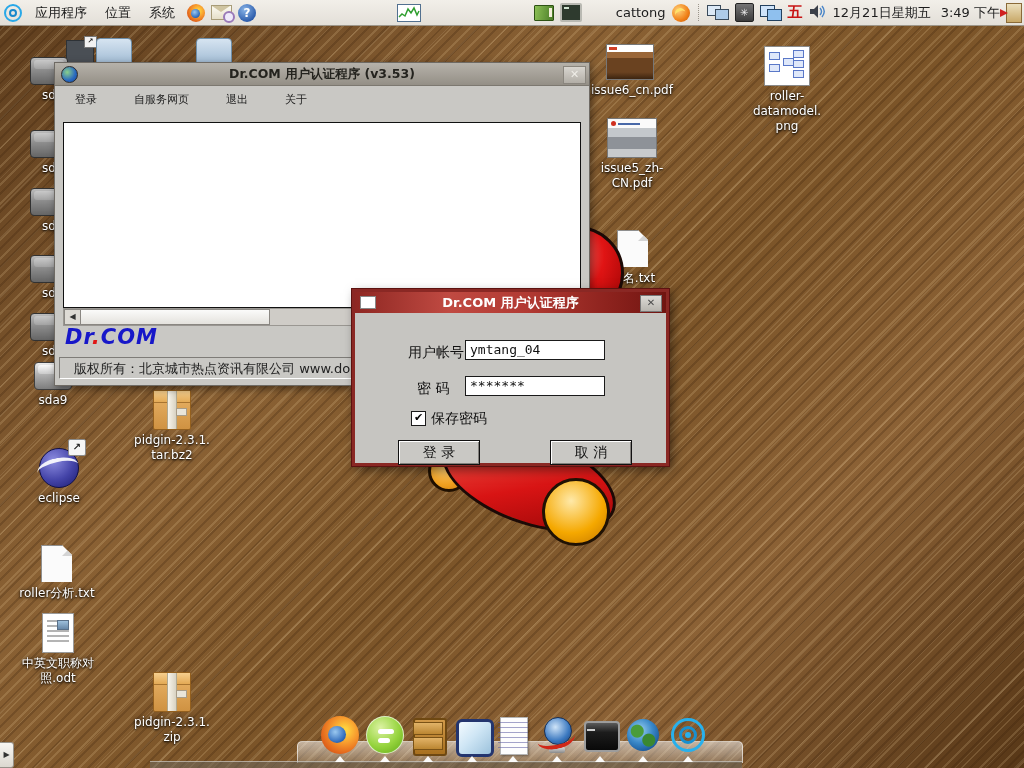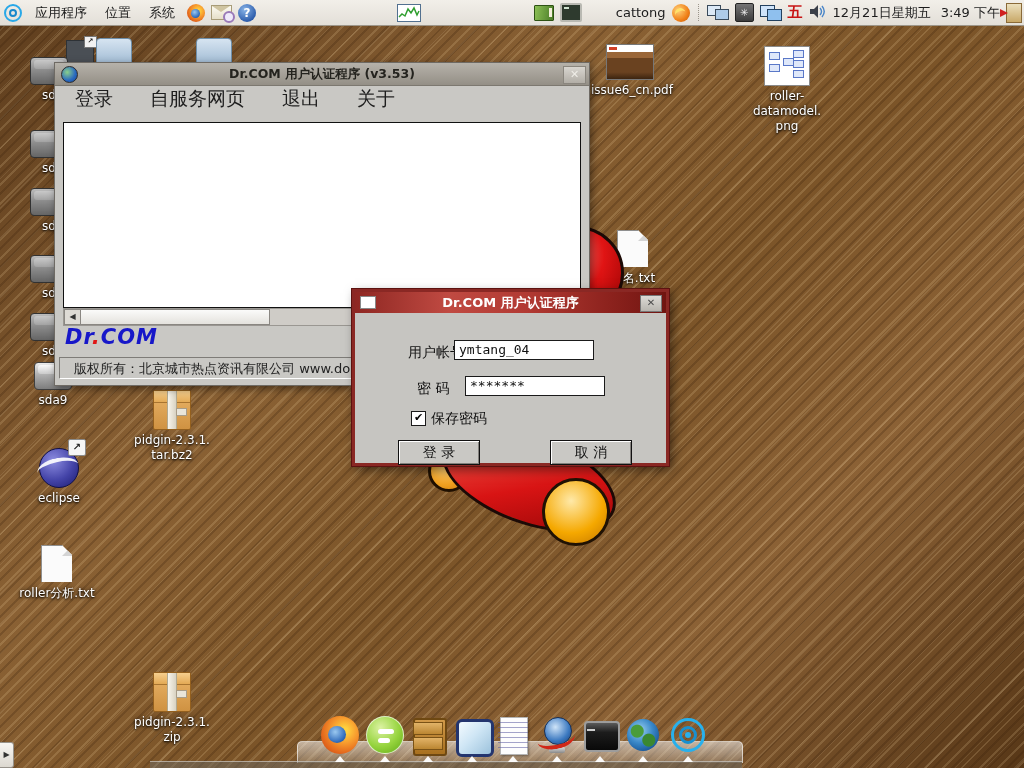--- a/index.html
+++ b/index.html
@@ -89,21 +89,21 @@
   
   .ball-red{position:absolute;left:530px;top:226px;width:88px;height:88px;border-radius:50%;background:radial-gradient(circle at 35% 30%,#ff9a8e,#e01414 48%,#8c0000);border:3px solid #1c0a06;z-index:3;}
   .sliver-orange{position:absolute;left:428px;top:450px;width:36px;height:36px;border-radius:50%;background:radial-gradient(circle at 40% 35%,#ffd27a,#f0a020 60%,#c87808);border:3px solid #201000;z-index:3;}
   .swoosh-red{position:absolute;left:438px;top:436px;width:176px;height:82px;border-radius:50%;background:linear-gradient(150deg,#ff7a66,#d81414 55%,#8e0404);border:3px solid #1c0a06;transform:rotate(20deg);z-index:4;}
   .ball-yellow{position:absolute;left:542px;top:478px;width:62px;height:62px;border-radius:50%;background:radial-gradient(circle at 42% 32%,#ffe9a8,#f5a800 58%,#c27400);border:3px solid #201204;z-index:5;}
   
   #mainwin{position:absolute;left:54px;top:62px;width:534px;height:322px;background:#c9c8c4;border:1px solid #6e6a64;box-shadow:2px 3px 8px rgba(0,0,0,.45);z-index:10;}
   #mw-title{position:absolute;left:0;top:0;right:0;height:22px;background:linear-gradient(#b6b2aa,#948f86);border-bottom:1px solid #7c7870;text-align:center;font:bold 12.5px/22px "DejaVu Sans",sans-serif;color:#24231e;}
   .mw-globe{position:absolute;left:6px;top:3px;width:15px;height:15px;border-radius:50%;background:radial-gradient(circle at 35% 35%,#8ad08a,#2868c0 60%,#184a90);border:1px solid #2c2c2c;}
   .mw-close{position:absolute;right:3px;top:3px;width:21px;height:16px;background:linear-gradient(#d8d5cf,#b2aea6);border:1px solid #8a867e;color:#efede7;font:bold 11px/15px "DejaVu Sans",sans-serif;text-align:center;}
-  #mw-menubar{position:absolute;left:0;top:23px;right:4px;height:26px;display:flex;align-items:center;font-size:19px;color:#1e1e1e;}
+  #mw-menubar{position:absolute;left:0;top:23px;right:4px;height:26px;display:flex;align-items:center;font-size:11px;color:#1e1e1e;}
   .mw-mi{margin-left:37px;}
   .mw-mi:first-child{margin-left:20px;}
   #mw-client{position:absolute;left:8px;top:59px;width:516px;height:184px;background:#fff;border:1px solid #111;}
   #mw-hscroll{position:absolute;left:8px;top:245px;width:518px;height:16px;background:#cfccc7;border:1px solid #9a9792;display:flex;}
   .sb-btn{width:15px;height:14px;background:#dedbd5;border:1px solid #8a8782;font-size:8px;line-height:14px;text-align:center;color:#333;}
   .sb-thumb{width:188px;height:14px;background:linear-gradient(#fbfbfa,#e4e2dd);border:1px solid #8a8782;border-left:none;}
   #mw-logo{position:absolute;left:10px;top:262px;font:italic 900 21px "DejaVu Sans",sans-serif;letter-spacing:1px;}
   #mw-logo .blu{color:#1717c9;} #mw-logo .red{color:#e01616;}
   #mw-status{position:absolute;left:4px;top:294px;width:524px;height:22px;border:1px solid;border-color:#7e7c78 #ffffff #ffffff #7e7c78;font-size:13px;line-height:21px;color:#222;padding-left:14px;box-sizing:border-box;white-space:nowrap;overflow:hidden;}
   
@@ -234,20 +234,28 @@
         <i class="b2"></i>
         <i class="b3"></i>
         <i class="b4"></i>
         <i class="b5"></i>
         <i class="b6"></i>
     </div>
     <div class="ilabel">roller-
 datamodel.
 png</div>
   </div>
+  <div class="dicon" style="left:593px;top:118px">
+    <div class="ig ic-pdf5">
+        <i class="dot"></i>
+        <i class="tx"></i>
+      </div>
+    <div class="ilabel">issue5_zh-
+CN.pdf</div>
+  </div>
   <div class="dicon" style="left:594px;top:230px">
     <div class="ig ic-txt">
         <i></i>
       </div>
     <div class="ilabel">域名.txt</div>
   </div>
 
   <div class="dicon dim" style="left:10px;top:57px">
     <div class="ig ic-drive">
         <i class="shine"></i>
@@ -305,20 +313,28 @@
         <i class="lbl"></i>
       </div>
     <div class="ilabel">pidgin-2.3.1.
 tar.bz2</div>
   </div>
   <div class="dicon" style="left:18px;top:545px">
     <div class="ig ic-txt">
         <i></i>
       </div>
     <div class="ilabel">roller分析.txt</div>
+  </div>
+  <div class="dicon" style="left:19px;top:613px">
+    <div class="ig ic-odt">
+        <i class="ln"></i>
+        <i class="im"></i>
+      </div>
+    <div class="ilabel">中英文职称对
+照.odt</div>
   </div>
   <div class="dicon" style="left:133px;top:672px">
     <div class="ig ic-pkg">
         <i class="flap"></i>
         <i class="strap"></i>
         <i class="lbl"></i>
       </div>
     <div class="ilabel">pidgin-2.3.1.
 zip</div>
   </div>
@@ -340,21 +356,21 @@
     </div>
     <div id="mw-logo"><span class="blu">Dr</span><span class="red">.</span><span class="blu">COM</span></div>
     <div id="mw-status">版权所有：北京城市热点资讯有限公司 www.doctorcom.com</div>
   </div>
 
   <div id="dialog">
     <div id="dlg-title">Dr.COM 用户认证程序</div>
     <span class="dlg-ic"></span>
     <span class="dlg-close">✕</span>
     <span class="dlg-label" style="left:53px;top:52px">用户帐号</span>
-    <span class="dlg-input" style="left:99px;top:48px">ymtang_04</span>
+    <span class="dlg-input" style="left:110px;top:48px">ymtang_04</span>
     <span class="dlg-label" style="left:62px;top:88px">密 码</span>
     <span class="dlg-input" style="left:110px;top:84px">*******</span>
     <span class="dlg-check">✔</span>
     <span class="dlg-label" style="left:76px;top:118px">保存密码</span>
     <span class="dlg-btn" style="left:43px;top:148px">登 录</span>
     <span class="dlg-btn" style="left:195px;top:148px">取 消</span>
   </div>
 
   <div id="dock-shelf"></div>
   <div id="dock-base"></div>

